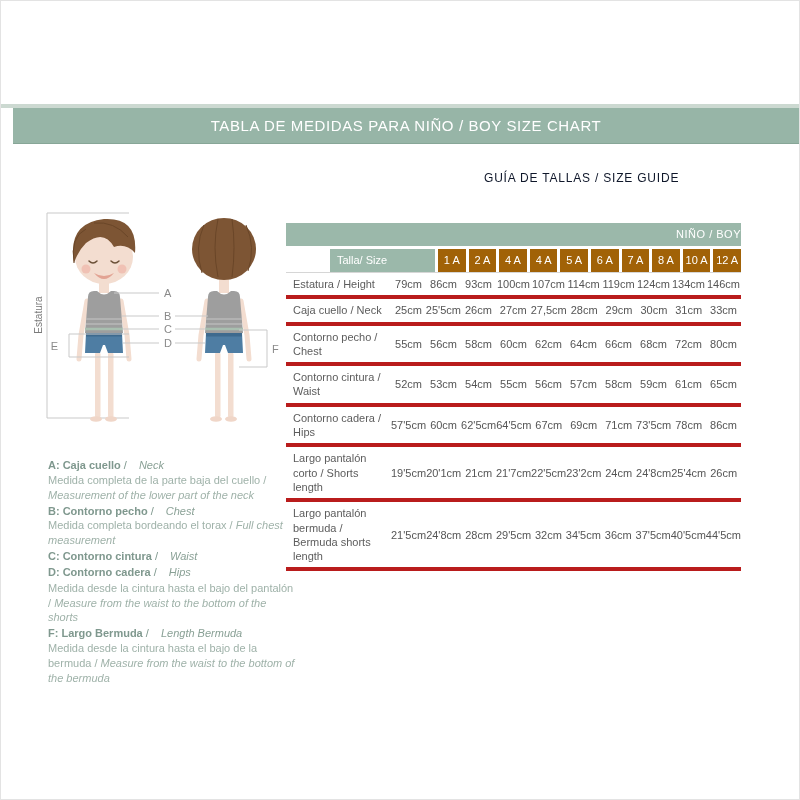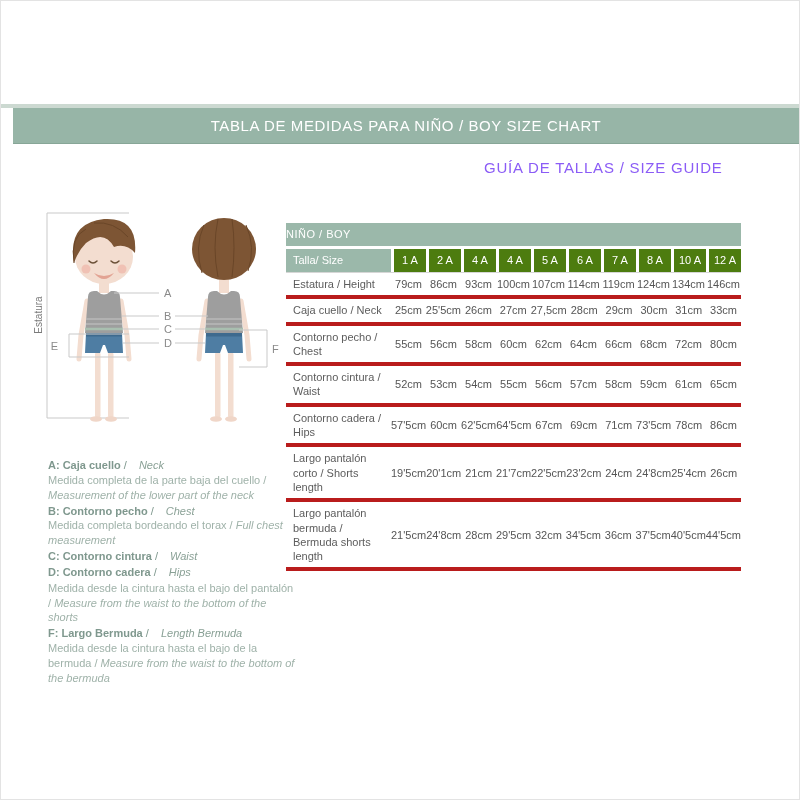--- a/index.html
+++ b/index.html
@@ -14,38 +14,38 @@
   
   .title-strip{ position:absolute; left:0; right:0; top:103px; height:4px; background:#ccd9d1; }
   .title-bar{
     position:absolute; left:12px; right:0; top:107px; height:36px;
     background:#97b5a7; border-bottom:1px solid #87a697;
     color:#ffffff; font-size:15px; letter-spacing:.6px;
     text-align:center; line-height:36px;
   }
   
   .subtitle{
-    position:absolute; left:483px; top:158px;
-    font-size:15px; letter-spacing:.8px; color:#8b5cf6;
+    position:absolute; left:483px; top:170px;
+    font-size:12px; letter-spacing:.8px; color:#0f172a;
   }
   
   .figure-wrap{ position:absolute; left:33px; top:206px; width:252px; height:242px; }
   
   .size-table{ position:absolute; left:285px; top:222px; width:455px; }
   .group-header{
     background:#9bb8aa; color:#fff; font-size:11px; letter-spacing:.5px;
-    height:23px; line-height:23px; text-align:left; margin-bottom:3px;
+    height:23px; line-height:23px; text-align:right; margin-bottom:3px;
   }
   .col-header{ display:flex; gap:3px; height:23px; }
   .col-header .label-cell{
     width:105px; flex:0 0 105px; background:#9bb8aa; color:#fff;
-    font-size:11px; line-height:23px; padding-left:7px;
+    font-size:11px; line-height:23px; padding-left:7px;margin-left:44px;
   }
   .size-col-header{
-    flex:1; background:#4d7c0f; color:#fff; font-size:11px;
+    flex:1; background:#a16207; color:#fff; font-size:11px;
     line-height:23px; text-align:center;
   }
   .table-body{ border-top:1px solid #d6d6d6; }
   .t-row{
     display:flex; align-items:center;
     border-bottom:4px solid #b91c1c;
     padding:4px 0; min-height:25px;
   }
   .t-row .row-label{
     width:105px; flex:0 0 105px; padding-left:7px; padding-right:2px;

